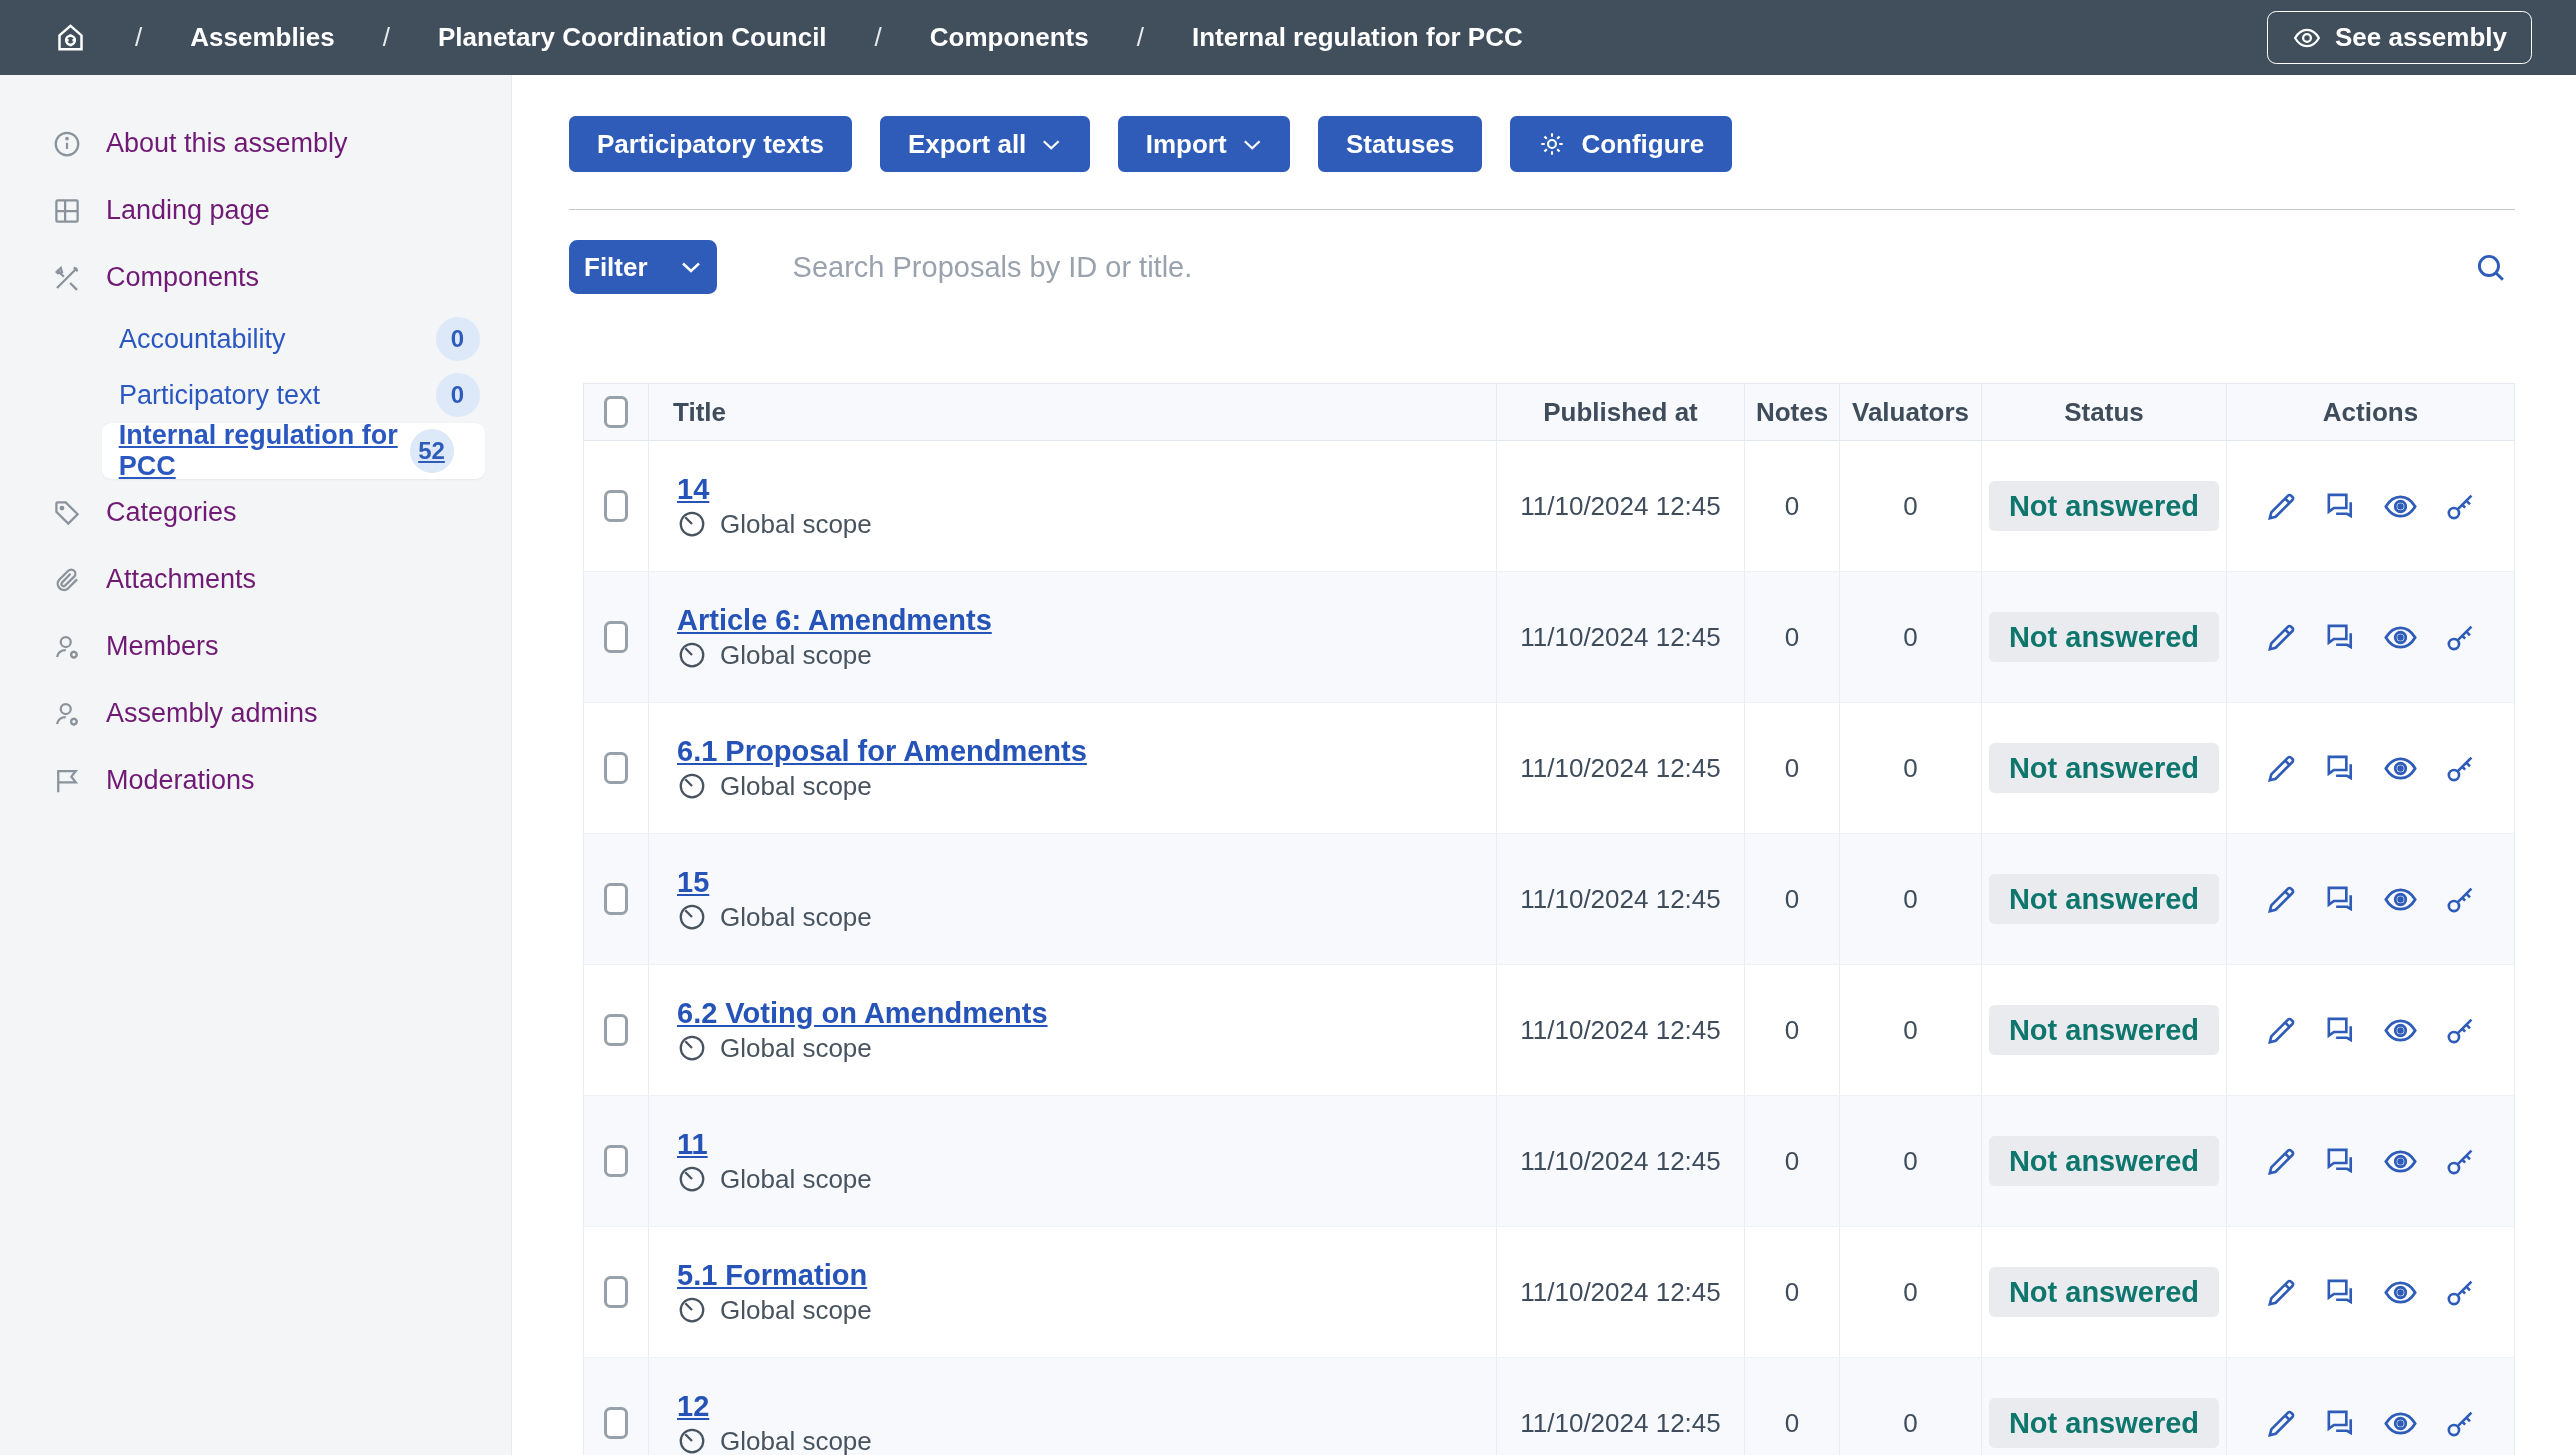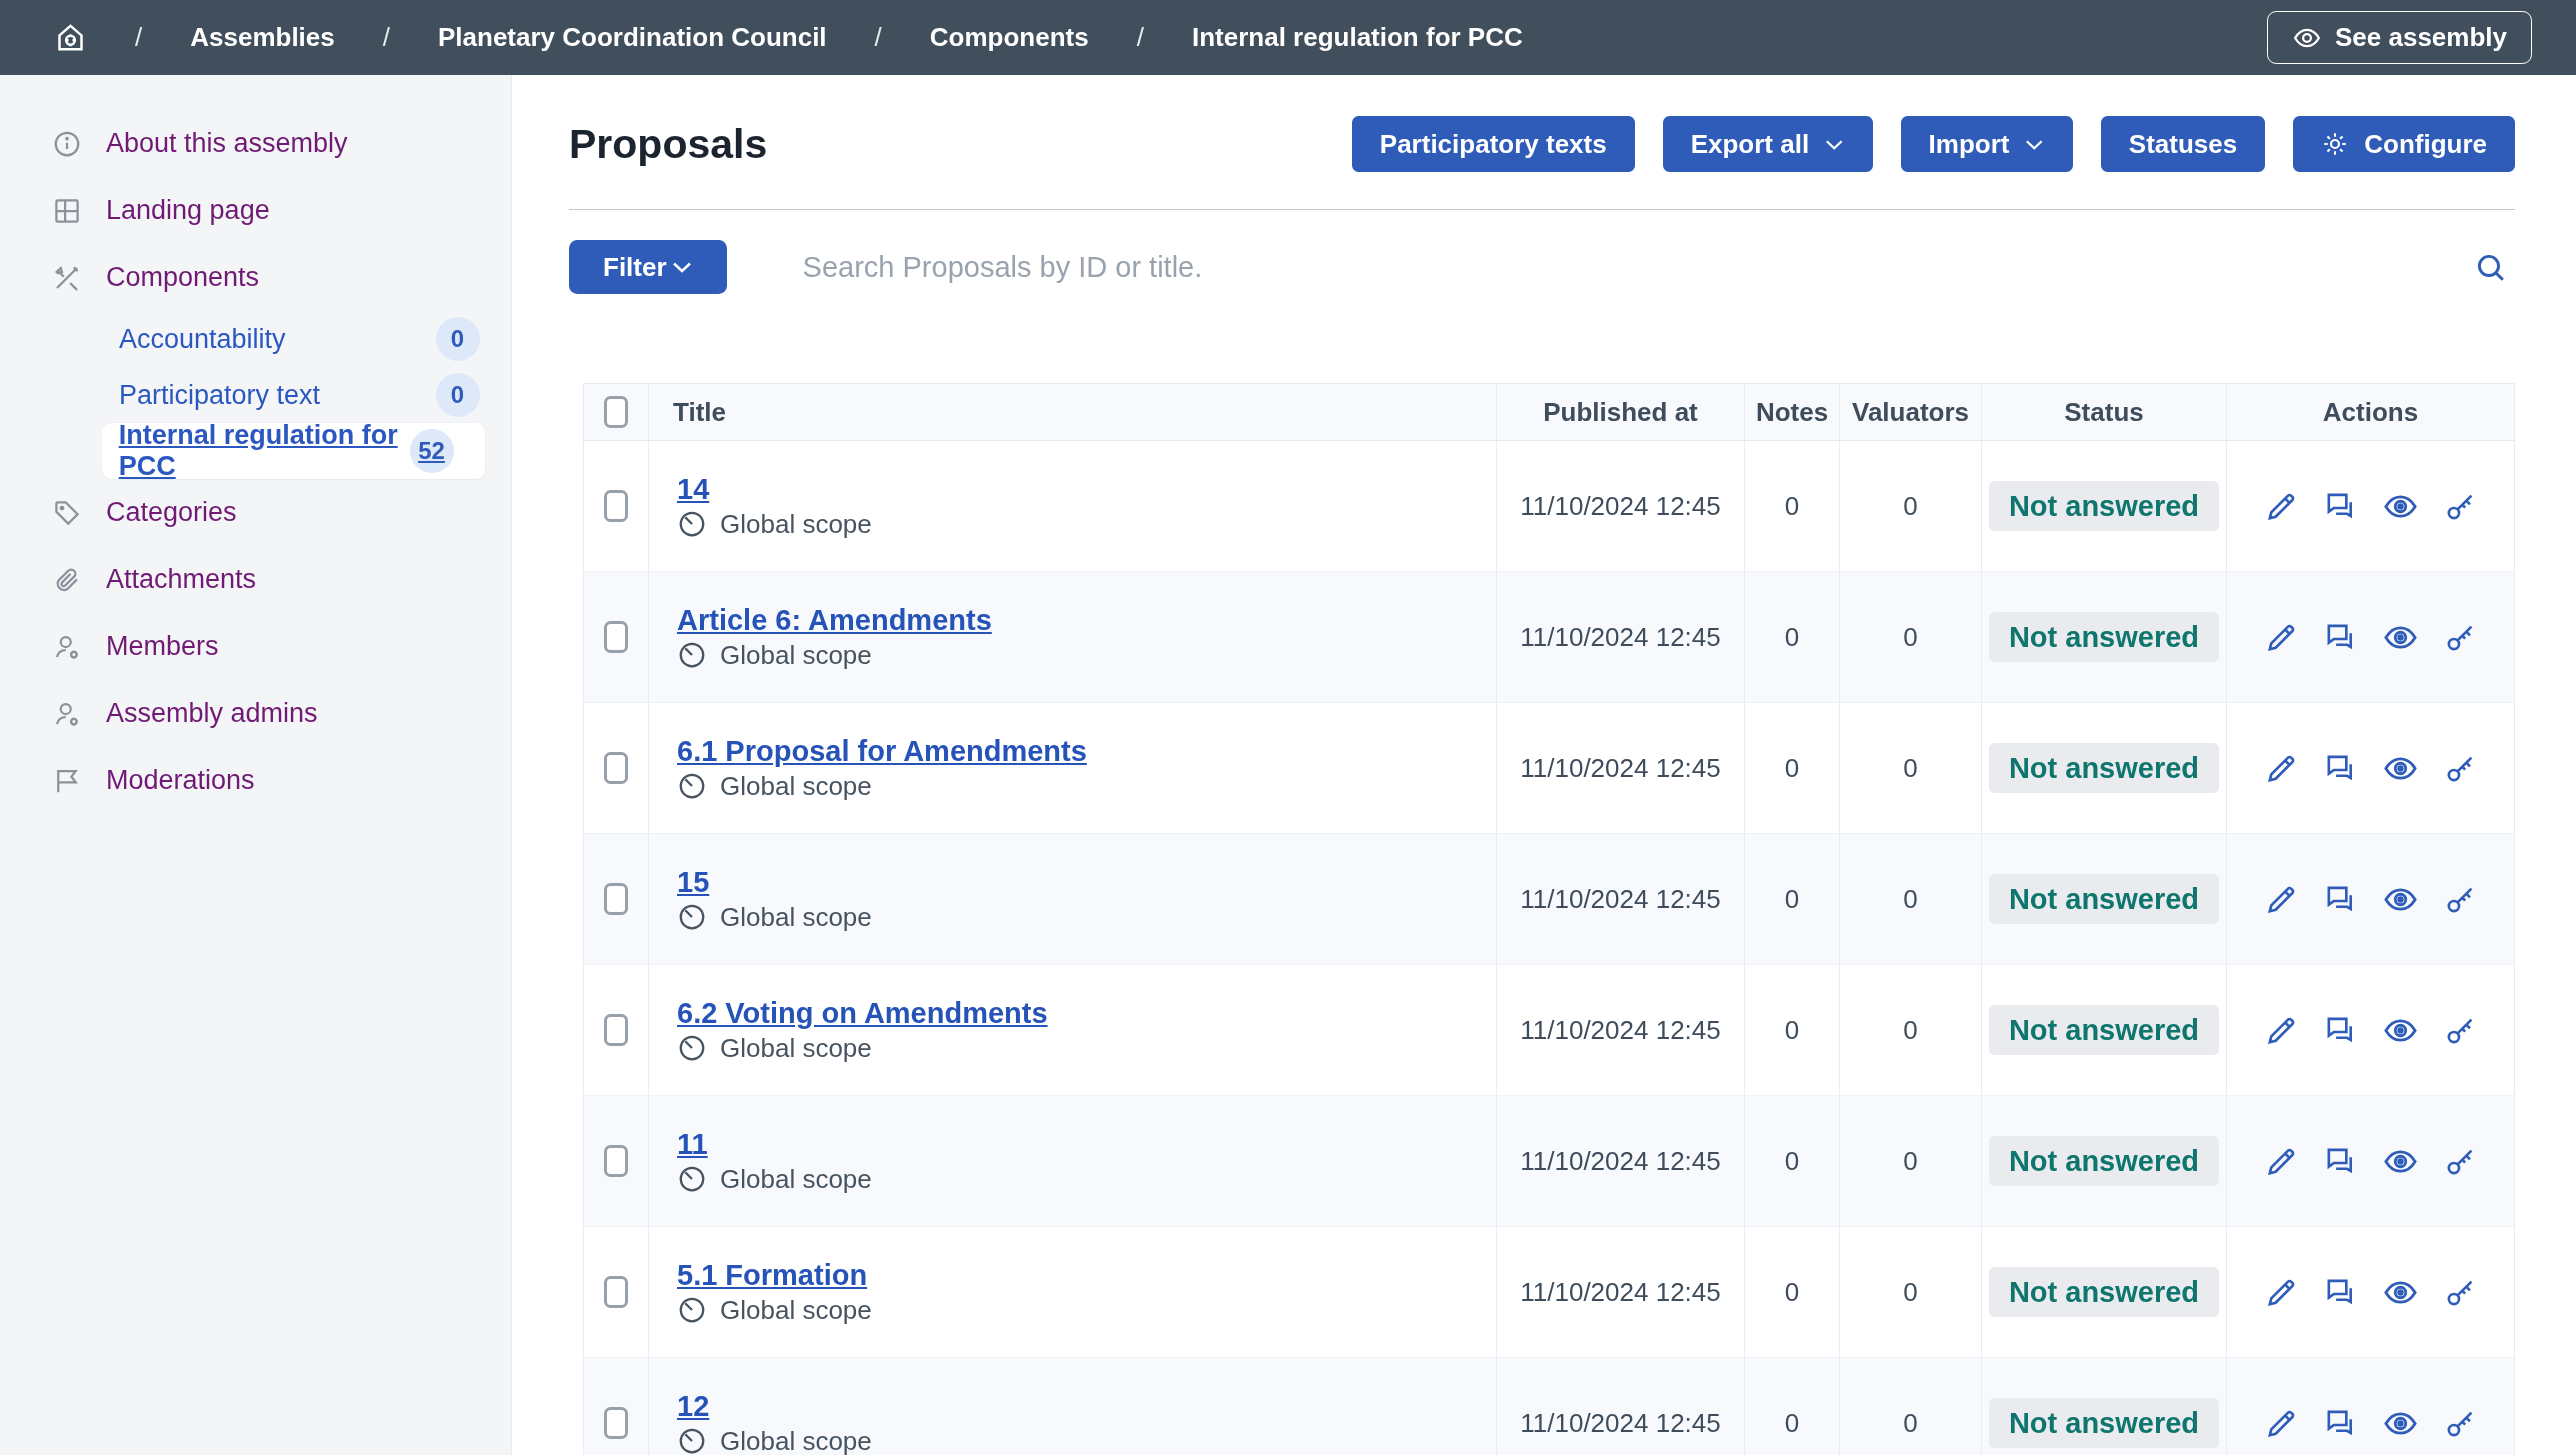--- a/index.html
+++ b/index.html
@@ -38,21 +38,21 @@
   .main { flex:1; padding:41px 61px 0 57px; background:#fff; }
   .page-head { display:flex; align-items:center; }
   .page-title { font-size:41px; font-weight:700; color:#1c2430; flex:1; }
   .toolbar { display:flex; gap:28px; }
   .btn { display:flex; align-items:center; gap:15px; background:#2e5cb8; color:#fff;
          border:none; border-radius:6.5px; height:56px; padding:0 28px; font-size:26px;
          font-weight:700; font-family:inherit; cursor:pointer;justify-content:center; }
   .head-rule { border:none; border-top:1.9px solid #c3c8d0; margin-top:37px; }
 
   .filter-row { display:flex; align-items:center; margin-top:30px; }
-  .btn-filter { border-radius:8.3px; height:54px; padding:0 34px; gap:4px; }
+  .btn-filter { border-radius:8.3px; height:54px; padding:0 15px; gap:32px; }
   .search-input { flex:1; border:none; outline:none; font-size:29px; color:#3e4c5c;
                   margin-left:76px; font-family:inherit; background:transparent; }
   .search-input::placeholder { color:#99a2ad; }
   .search-btn { background:none; border:none; color:#2e5cb8; cursor:pointer; display:flex; padding:0 5.6px; }
 
   
   .ptable { border-collapse:collapse; table-layout:fixed; width:1932px; margin:89px 0 0 14px; }
   .ptable col.c-check { width:65px; }  .ptable col.c-title { width:848px; }
   .ptable col.c-pub { width:248px; }   .ptable col.c-notes { width:95px; }
   .ptable col.c-val { width:142px; }   .ptable col.c-status { width:245px; }
@@ -202,21 +202,20 @@
           <path d="M5 21V4h14l-3.5 4.5L19 13H5"></path>
         </svg>
       </span>
       <span>Moderations</span>
     </div>
   </aside>
 
   <main class="main">
 
     <div class="page-head">
-      <h1 class="page-title">Proposals</h1>
       <div class="toolbar">
         <button class="btn">
           <span>Participatory texts</span>
         </button>
         <button class="btn">
           <span>Export all</span>
           <span>
             <svg width="20.4" height="13" viewBox="0 0 22 14" fill="none" stroke="currentColor" stroke-width="2.4">
                 <path d="M3 3.5 11 11l8-7.5"></path>
               </svg>

